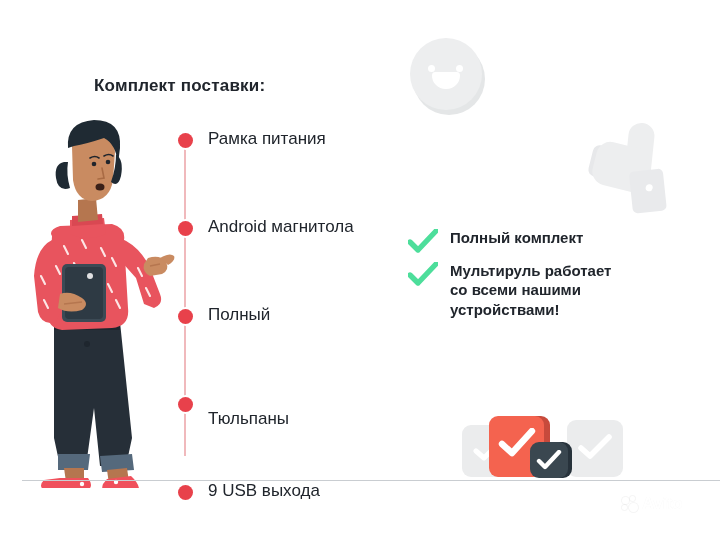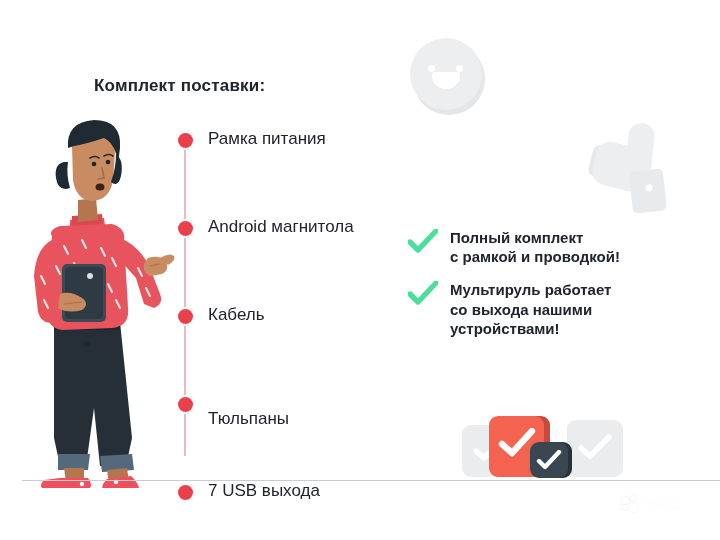--- a/index.html
+++ b/index.html
@@ -191,31 +191,31 @@
       <span class="tl-text" style="top:0px;">Рамка питания</span>
     </div>
 
     <div class="tl-item" style="top:44px;">
       <span class="tl-dot" style="top:47px;"></span>
       <span class="tl-text" style="top:44px;">Android магнитола</span>
     </div>
 
     <div class="tl-item" style="top:88px;">
       <span class="tl-dot" style="top:91px;"></span>
-      <span class="tl-text" style="top:88px;">Кабель</span>
+      <span class="tl-text" style="top:88px;">Полный</span>
     </div>
 
     <div class="tl-item" style="top:132px;">
       <span class="tl-dot" style="top:135px;"></span>
       <span class="tl-text" style="top:148px;">Тюльпаны</span>
     </div>
 
     <div class="tl-item" style="top:176px;">
       <span class="tl-dot" style="top:179px;"></span>
-      <span class="tl-text" style="top:176px;">7 USB выхода</span>
+      <span class="tl-text" style="top:176px;">9 USB выхода</span>
     </div>
 
     <div class="tl-item" style="top:214px;">
       
       
       
     </div>
 
     <div class="tl-item" style="top:264px;">
       
@@ -229,31 +229,30 @@
   </div>
 
   <div id="benefits">
 
     <div class="ben">
       <svg width="30" height="26" viewBox="0 0 30 26">
         <path d="M2 13 L10 21 L28 2" stroke="#4DDE9B" stroke-width="5.4" fill="none" stroke-linecap="round" stroke-linejoin="round"></path>
       </svg>
       <div class="ben-lines">
         <div>Полный комплект</div>
-        <div>с рамкой и проводкой!</div>
       </div>
     </div>
 
     <div class="ben" style="margin-top:6px;">
       <svg width="30" height="26" viewBox="0 0 30 26">
         <path d="M2 13 L10 21 L28 2" stroke="#4DDE9B" stroke-width="5.4" fill="none" stroke-linecap="round" stroke-linejoin="round"></path>
       </svg>
       <div class="ben-lines">
         <div>Мультируль работает</div>
-        <div>со выхода нашими</div>
+        <div>со всеми нашими</div>
         <div>устройствами!</div>
       </div>
     </div>
 
   </div>
 
   <div id="cards">
     <div class="card gray1"></div>
     <svg class="ck" style="left:11px;top:27px;" width="30" height="24" viewBox="0 0 30 24">
       <path d="M3 12 L11 19 L27 3" stroke="#ffffff" stroke-width="5" fill="none" stroke-linecap="round" stroke-linejoin="round"></path>

